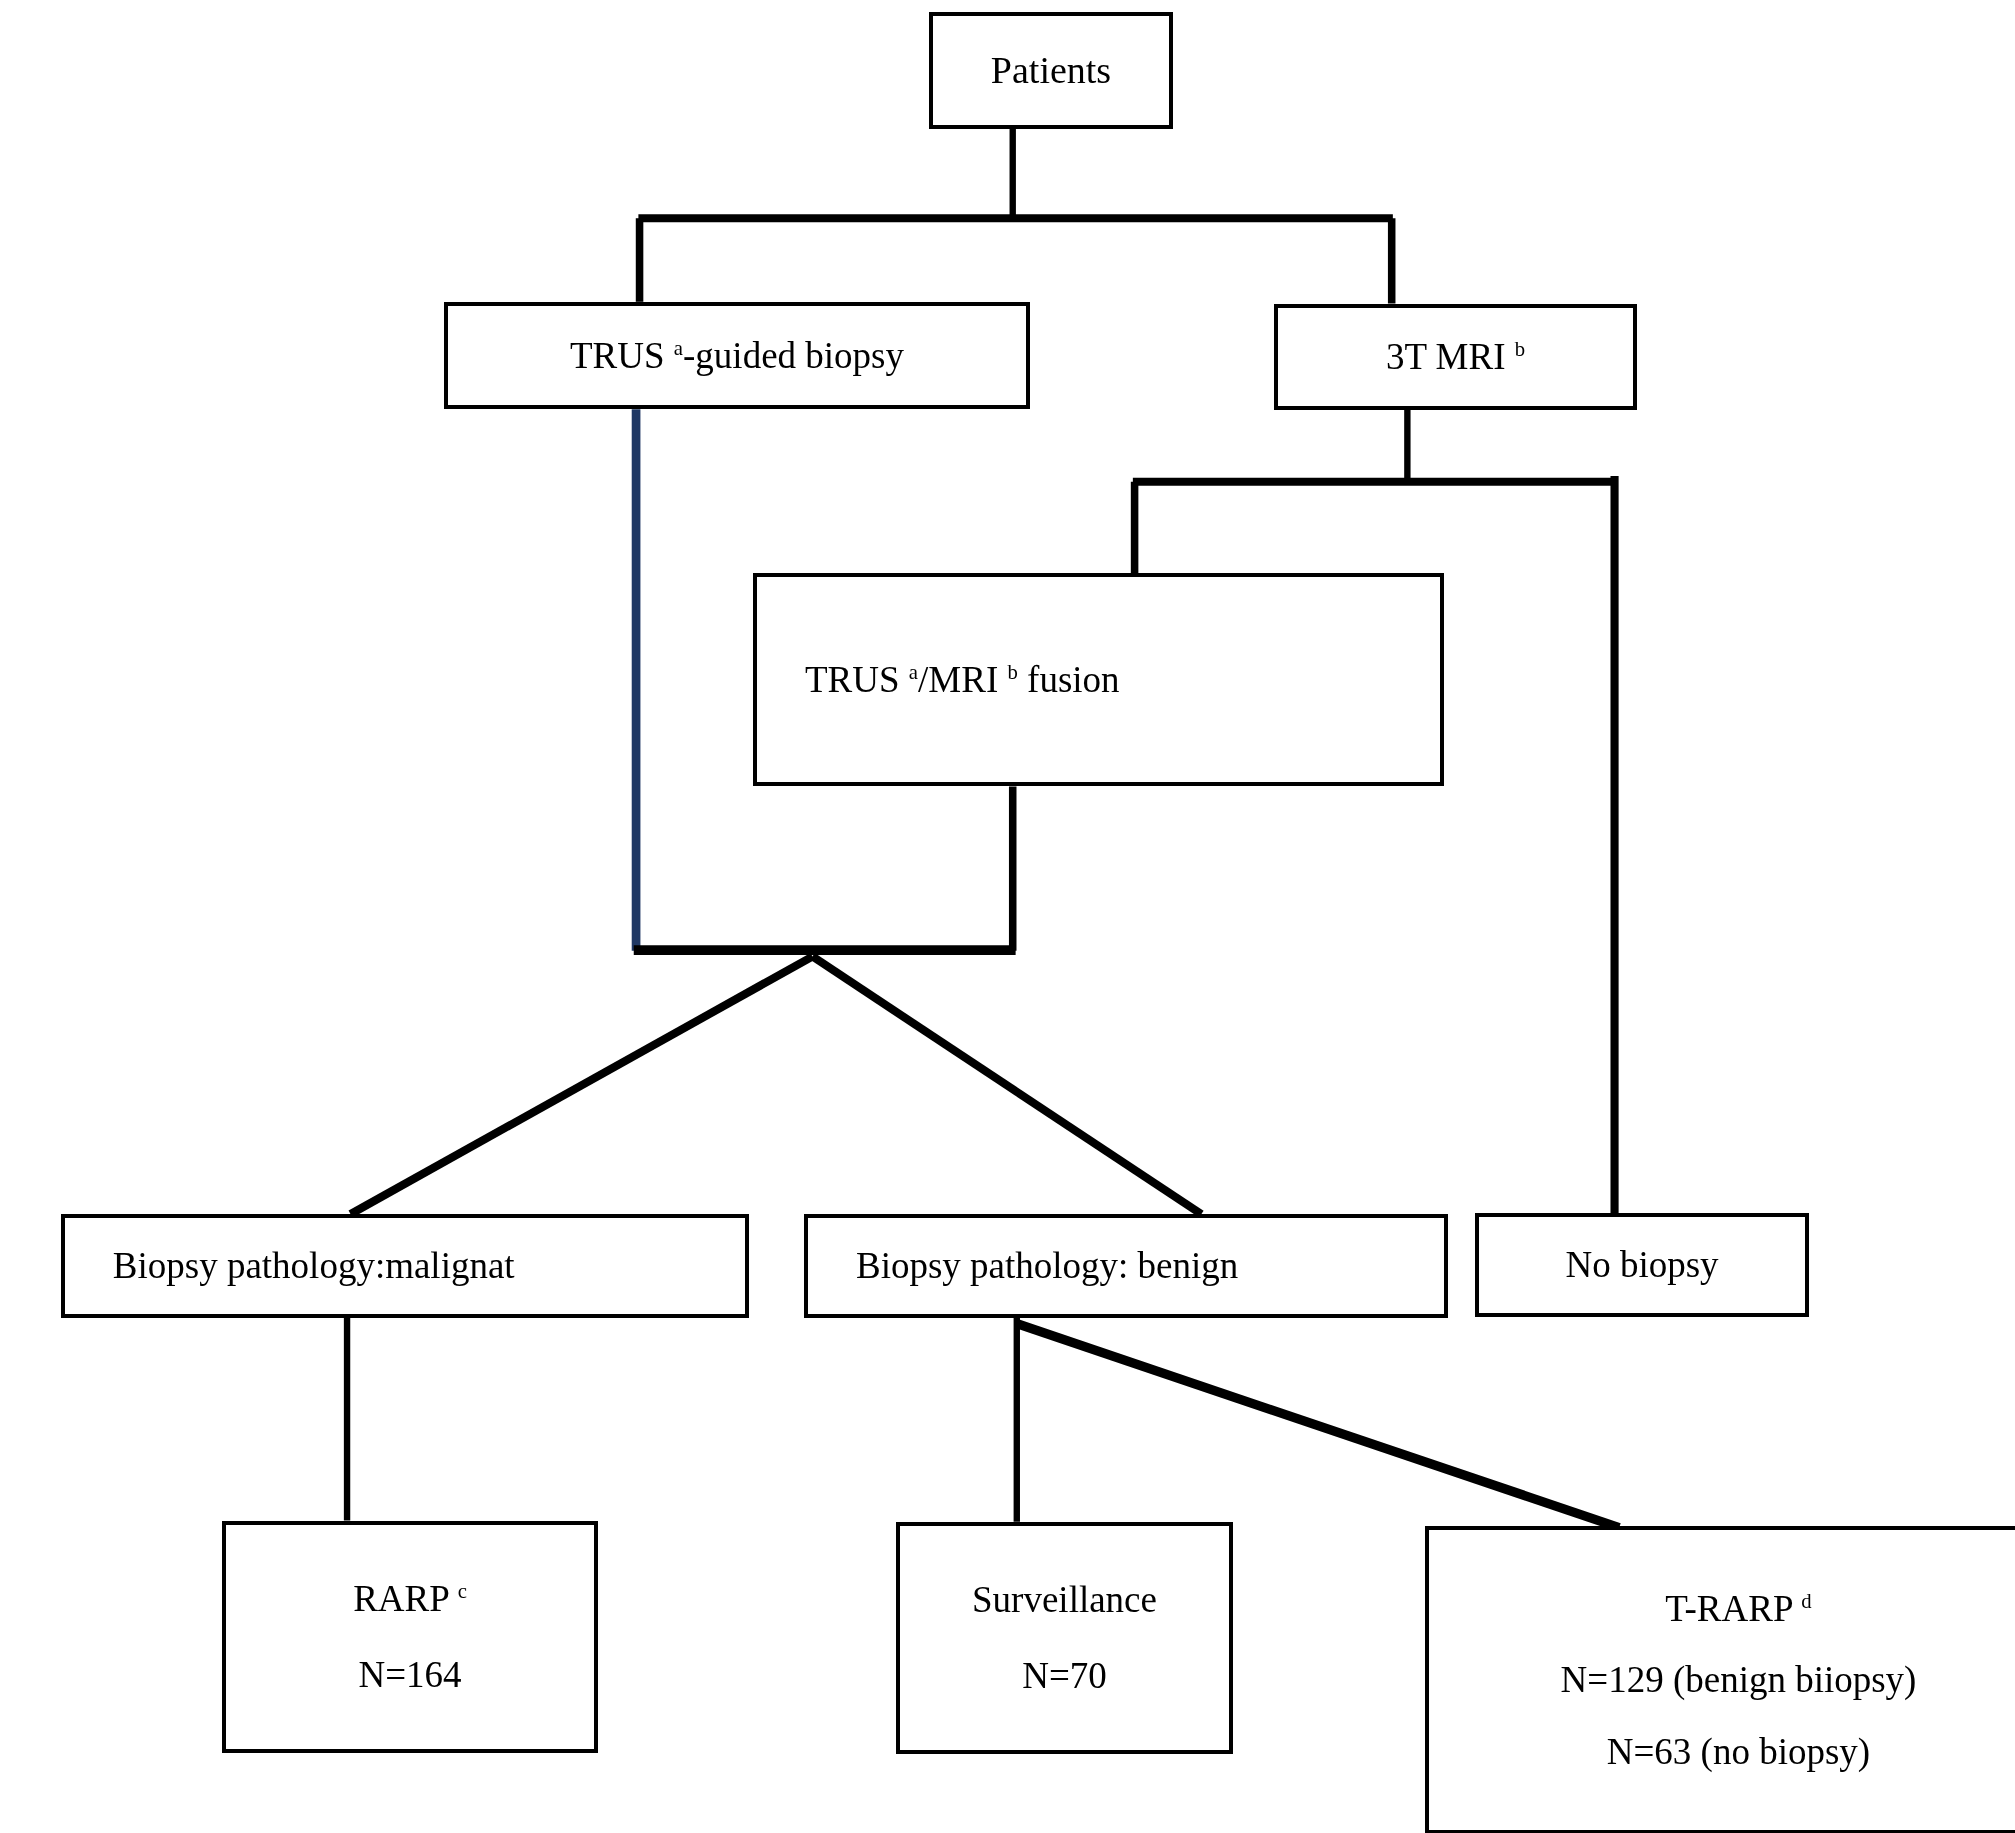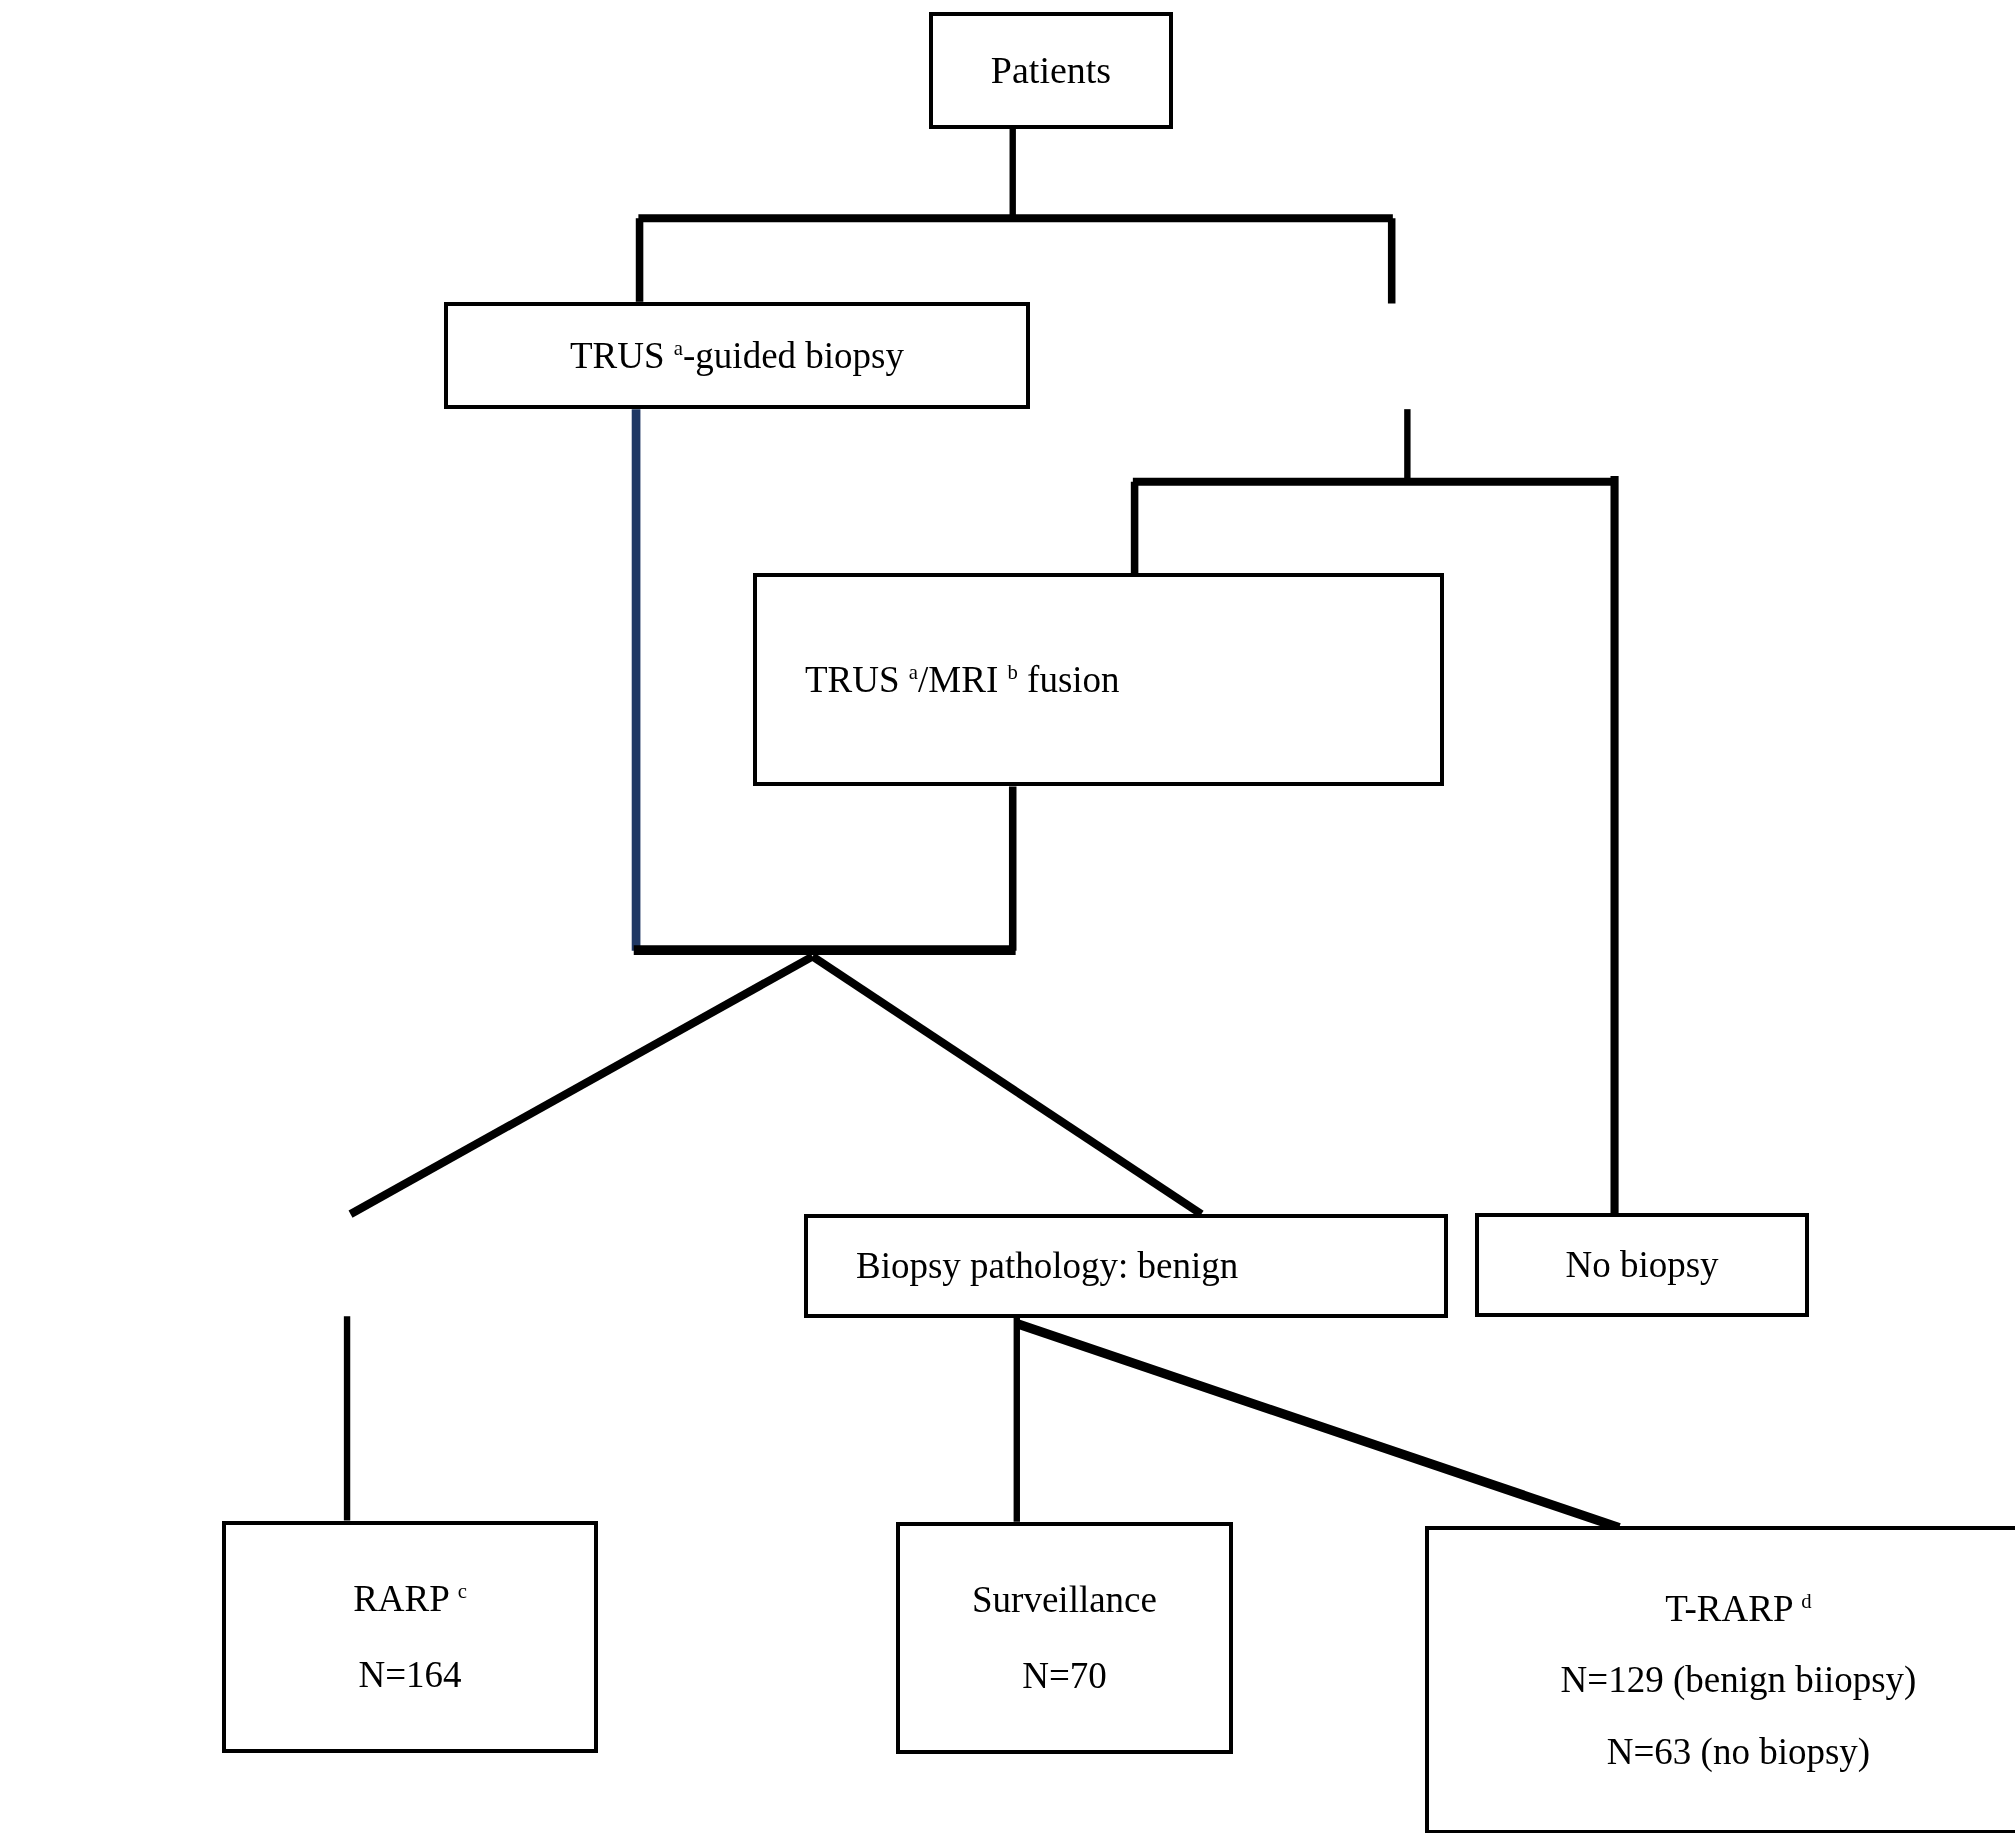--- a/index.html
+++ b/index.html
@@ -74,25 +74,31 @@
   </svg>
 
   <div class="node" style="left:881px;top:11.6px;width:244px;height:117px;font-size:38px;">
     <span class="ln">Patients</span>
   </div>
 
   <div class="node" style="left:396px;top:302px;width:586px;height:107px;font-size:37px;">
     <span class="ln"><span>TRUS </span><sup>a</sup><span>-guided biopsy</span></span>
   </div>
 
+  <div class="node" style="left:1226px;top:304px;width:363px;height:106px;font-size:37px;">
+    <span class="ln"><span>3T MRI </span><sup>b</sup><span></span></span>
+  </div>
 
   <div class="node leftalign" style="left:705px;top:573px;width:691px;height:213px;font-size:37px;">
     <span class="ln"><span>TRUS </span><sup>a</sup><span>/MRI </span><sup>b</sup><span> fusion</span></span>
   </div>
 
+  <div class="node leftalign" style="left:12.8px;top:1214px;width:688px;height:104px;font-size:37px;">
+    <span class="ln">Biopsy pathology:malignat</span>
+  </div>
 
   <div class="node leftalign" style="left:756px;top:1214px;width:644px;height:104px;font-size:37px;">
     <span class="ln">Biopsy pathology: benign</span>
   </div>
 
   <div class="node" style="left:1427px;top:1213px;width:334px;height:104px;font-size:37px;">
     <span class="ln">No biopsy</span>
   </div>
 
   <div class="node" style="left:174px;top:1521px;width:376px;height:232px;font-size:37px;">

